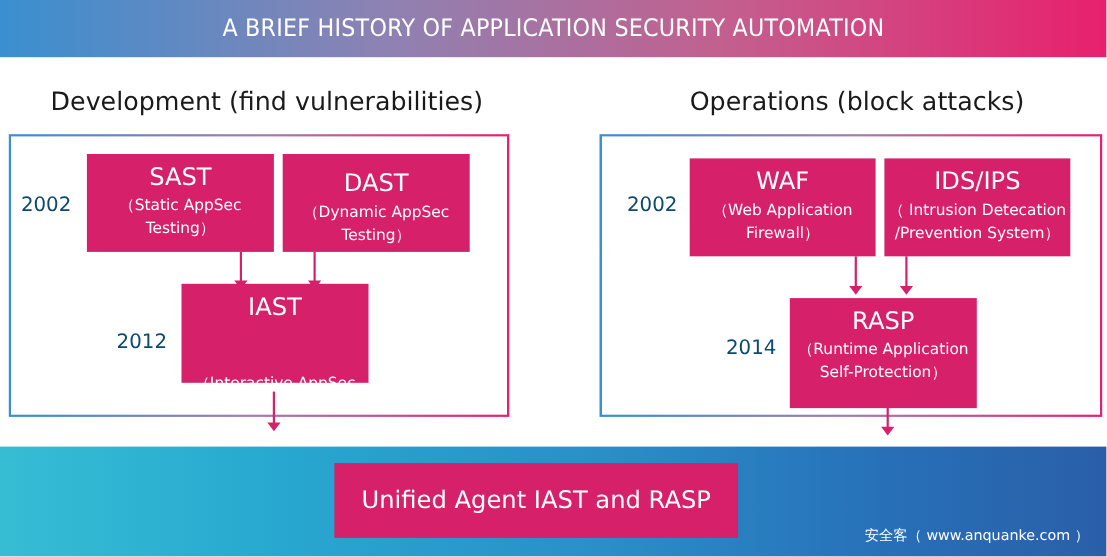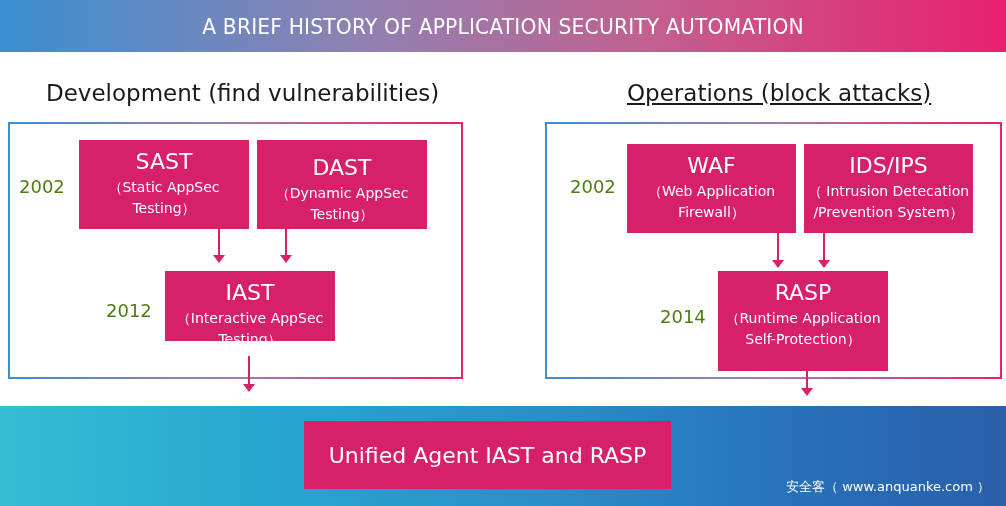--- a/index.html
+++ b/index.html
@@ -30,21 +30,21 @@
         linear-gradient(90deg, #3a8fd0, #a47db0, #e8206d) border-box;
     }
     .box {
       position: absolute; background: #d6206a; color: #ffffff;
       text-align: center; box-sizing: border-box;
       display: flex; flex-direction: column; align-items: center; justify-content: flex-start;
       padding-top: 8px;
     }
     .box-title { font-size: 22px; line-height: 28px; }
     .box-sub { font-size: 14px; line-height: 20px; margin-top: 1px; }
-    .year { position: absolute; font-size: 18px; color: #4d7c0f; }
+    .year { position: absolute; font-size: 18px; color: #0c4a6e; }
     .arrow { position: absolute; width: 2px; background: #d6206a; }
     .arrow::after {
       content: ""; position: absolute; left: -5px; bottom: -7px;
       border-left: 6px solid transparent; border-right: 6px solid transparent;
       border-top: 8px solid #d6206a;
     }
     .footer {
       position: absolute; left: 0; top: 406px; width: 1006px; height: 100px;
       background: linear-gradient(90deg, #36bdd4 0%, #27a8d0 25%, #2a8ec8 55%, #2770b8 80%, #2a5fa8 100%);
     }
@@ -75,28 +75,28 @@
   <div class="box-sub">（Static  AppSec</div>
   <div class="box-sub">Testing）</div>
 </div>
 <div class="box" style="left:257px; top:140px; width:170px; height:89px;justify-content:center;">
   <div class="box-title">DAST</div>
   <div class="box-sub">（Dynamic  AppSec</div>
   <div class="box-sub">Testing）</div>
 </div>
 <div class="arrow" style="left:218px; top:229px; height:27px;"></div>
 <div class="arrow" style="left:285px; top:229px; height:27px;"></div>
-<div class="box" style="left:165px; top:271px; width:170px; height:70px;">
+<div class="box" style="left:165px; top:258px; width:170px; height:90px;gap:44px;">
   <div class="box-title">IAST</div>
   <div class="box-sub">（Interactive AppSec</div>
   <div class="box-sub">Testing）</div>
 </div>
 <div class="arrow" style="left:248px; top:356px; height:29px;"></div>
 
-<div class="section-heading" style="left:627px;text-decoration:underline;">Operations (block attacks)</div>
+<div class="section-heading" style="left:627px;">Operations (block attacks)</div>
 <div class="frame" style="left:545px; top:122px; width:453px; height:253px;"></div>
 
 <div class="year" style="left:570px; top:176px;">2002</div>
 <div class="year" style="left:660px; top:306px;">2014</div>
 
 <div class="box" style="left:627px; top:144px; width:169px; height:89px;">
   <div class="box-title">WAF</div>
   <div class="box-sub">（Web Application</div>
   <div class="box-sub">Firewall）</div>
 </div>

